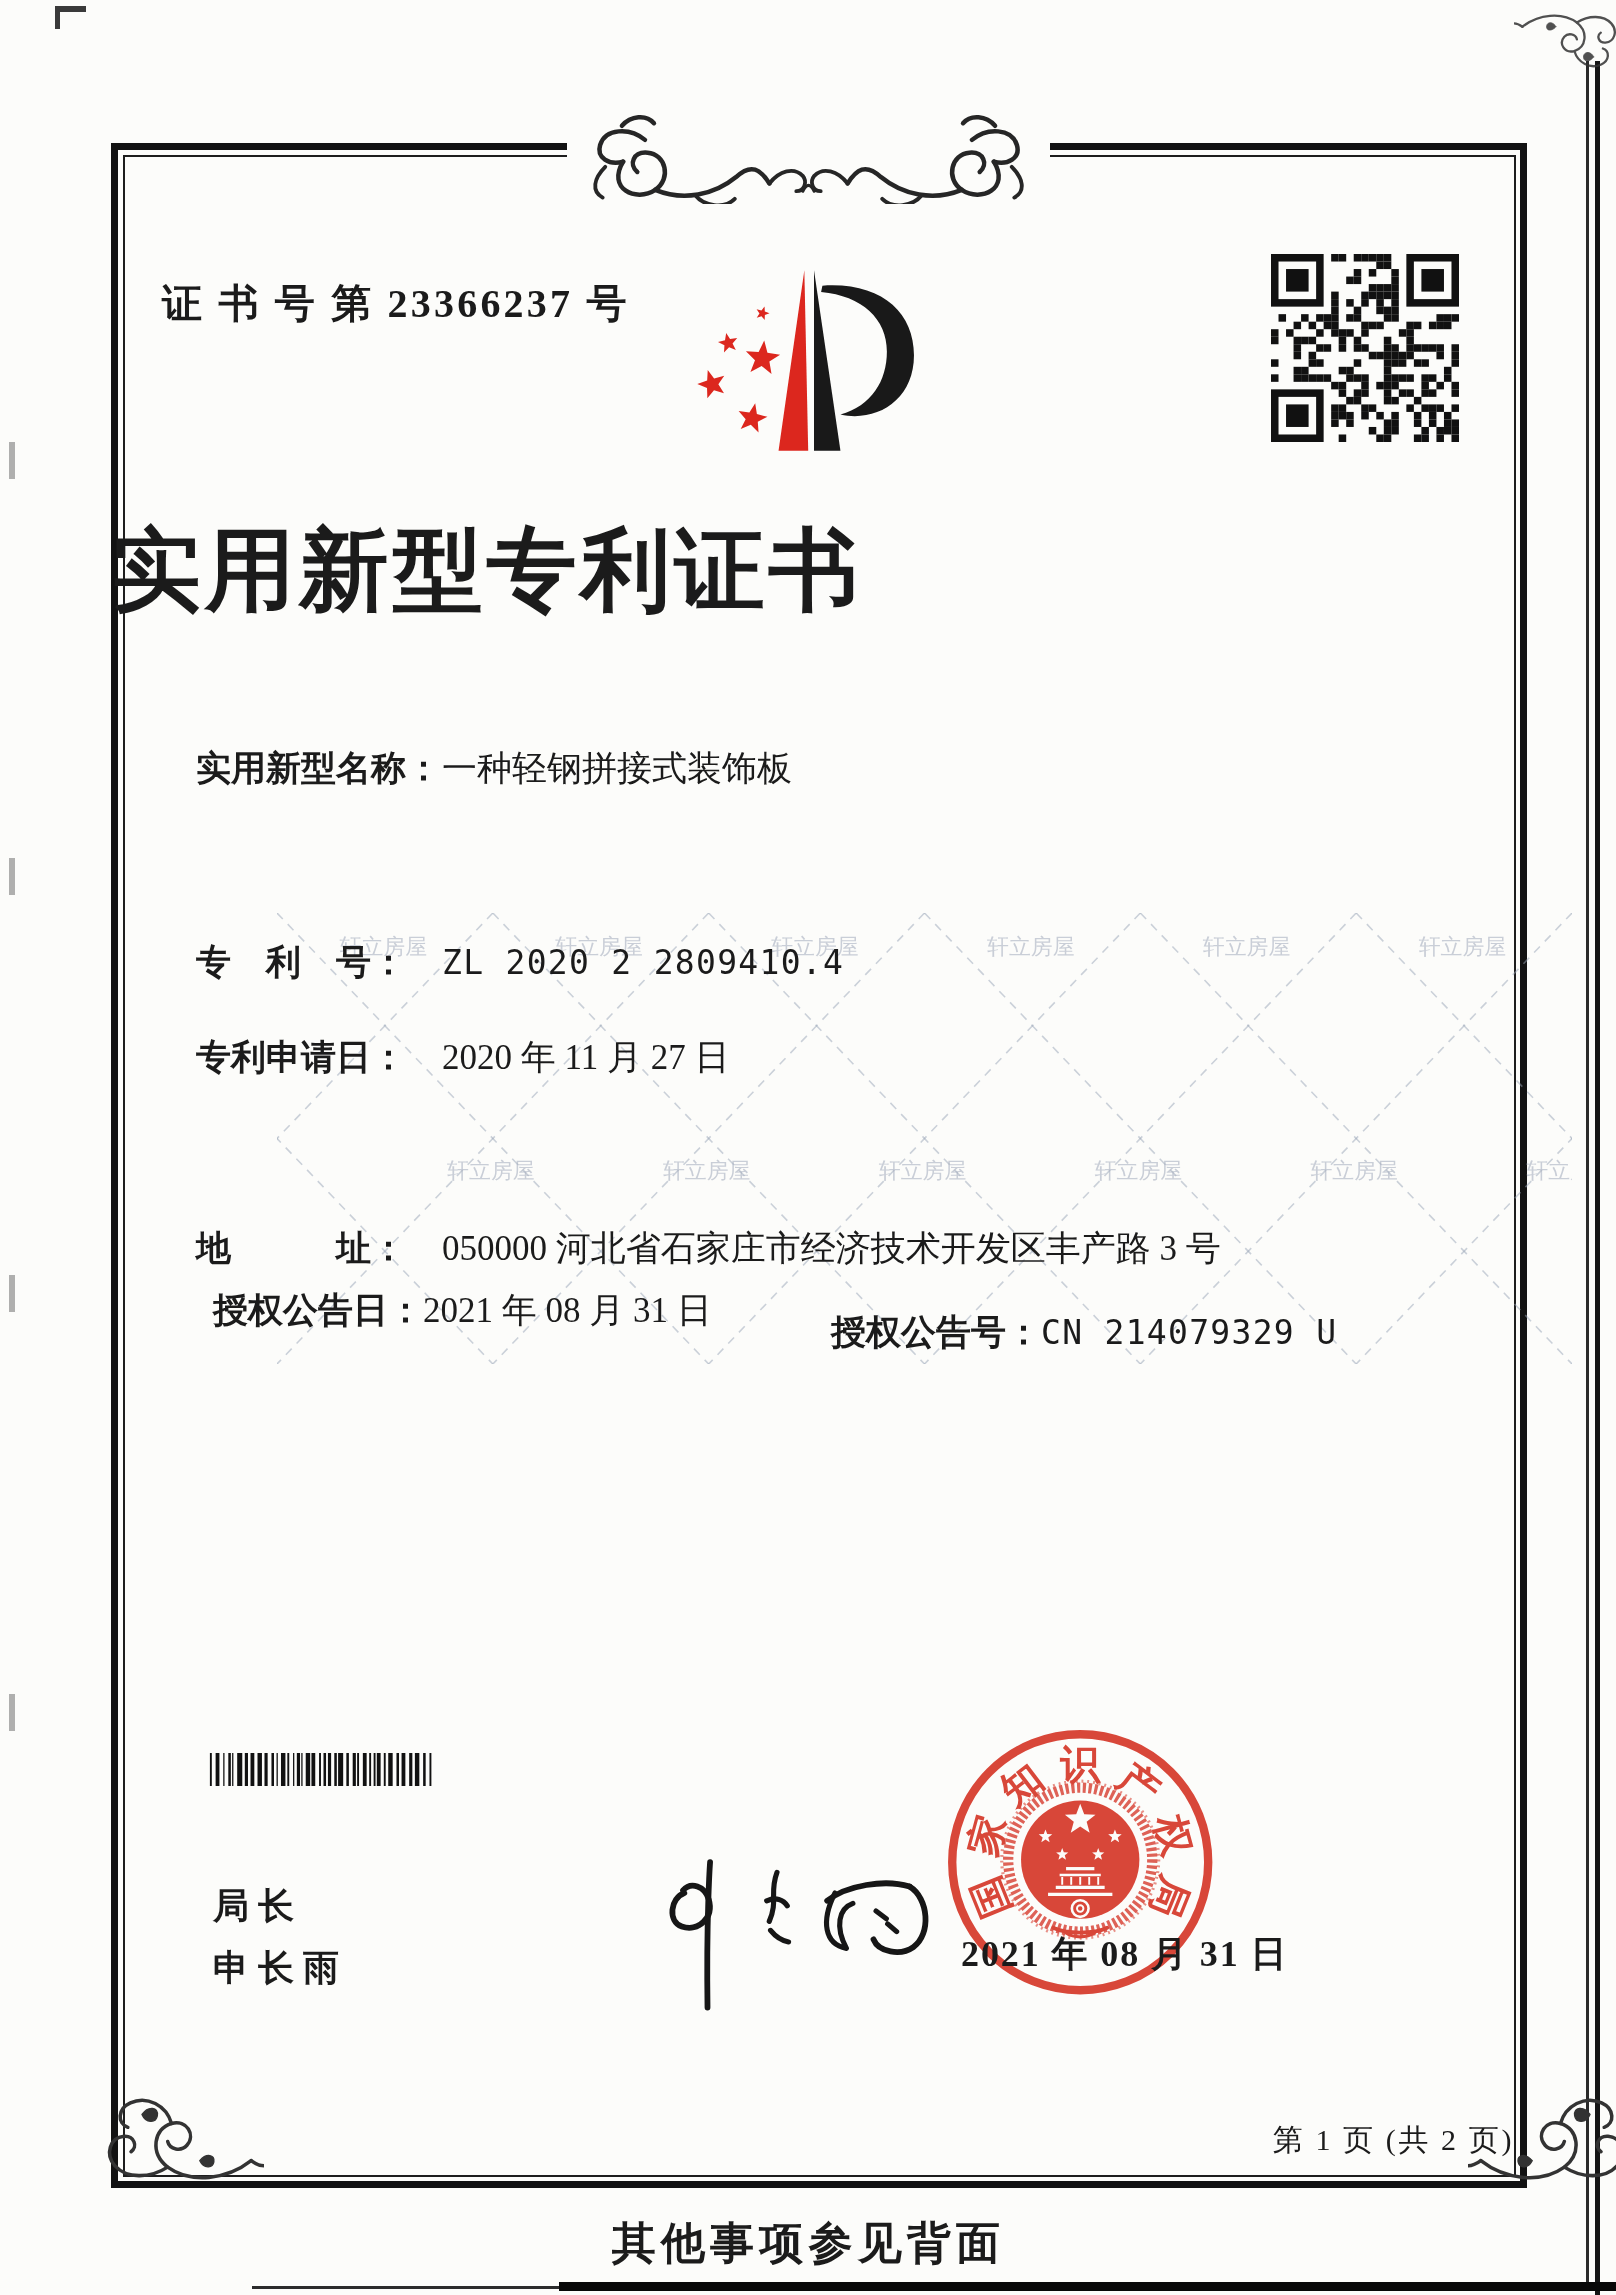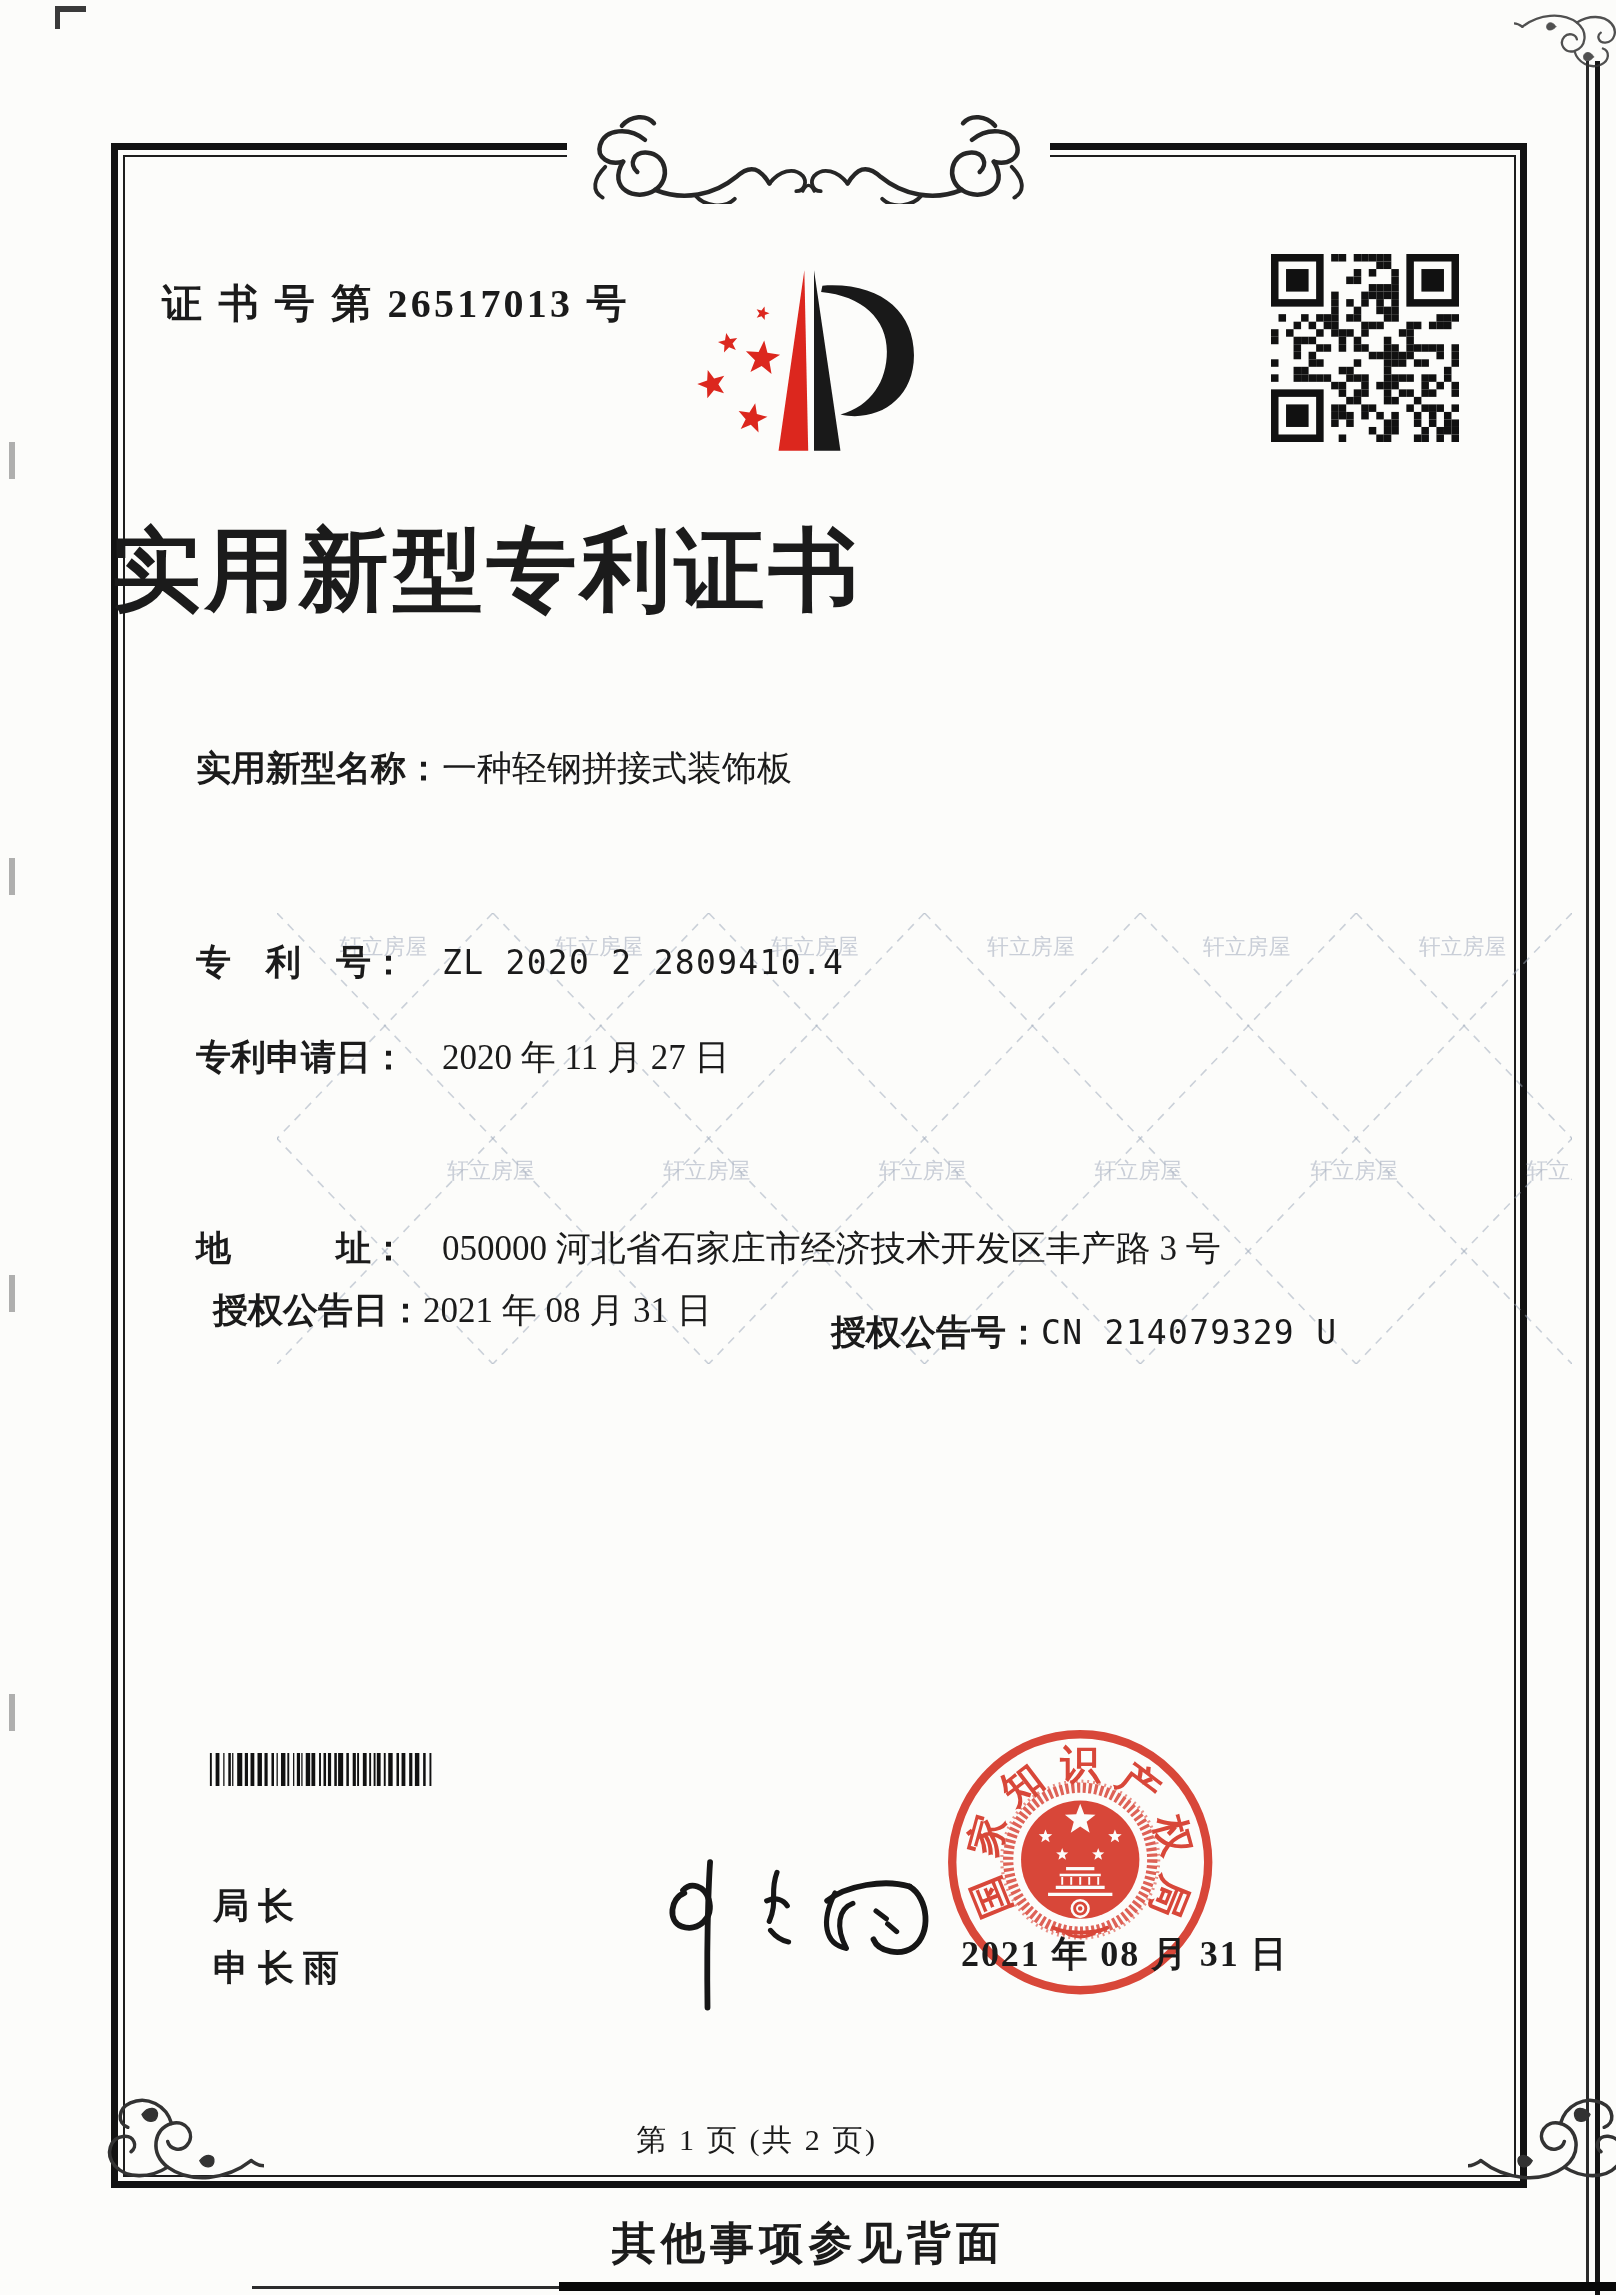--- a/index.html
+++ b/index.html
@@ -23,21 +23,21 @@
   .grant-right{left:831px;top:1287px;font-size:35px;white-space:nowrap;}
   .glabel{font-weight:600;}
   
   .paras{left:209px;top:1358px;width:1231px;font-size:30px;line-height:46px;
          text-align:justify;font-weight:500;color:#151515;}
   .paras p{margin:0 0 7.7px 0;text-indent:2em;}
   
   .sig-title{left:213px;top:1882px;font-size:36px;letter-spacing:9px;font-weight:600;}
   .sig-name{left:213px;top:1944px;font-size:36px;letter-spacing:9px;font-weight:600;}
   
-  .pagefoot{left:0;top:2120px;width:1514px;text-align:center;font-size:30px;letter-spacing:2.6px;}
+  .pagefoot{left:0;top:2120px;width:1514px;text-align:right;font-size:30px;letter-spacing:2.6px;}
   .backnote{left:0;top:2214px;width:1617px;text-align:center;font-size:44px;letter-spacing:5.2px;font-weight:600;}
   .seal-date{left:961px;top:1930px;font-size:36px;letter-spacing:1.9px;font-weight:600;z-index:7;white-space:nowrap;}
   .scan-bar{left:559px;top:2282px;width:1058px;height:9px;background:#080808;}
   .scan-bar2{left:252px;top:2286px;width:307px;height:3.2px;background:#2c2c2c;}
   .edge-mark{width:5.8px;height:37px;background:#6f6f6f;opacity:.55;left:9px;}
   svg{display:block;}
 </style>
 </head>
 <body>
 
@@ -118,21 +118,21 @@
   </svg>
   <div class="abs" style="left:55px;top:6.4px;width:31px;height:5.2px;background:#3a3a3a;"></div>
   <div class="abs" style="left:55px;top:6.4px;width:5.2px;height:23px;background:#3a3a3a;"></div>
   <div class="abs" style="left:1586px;top:61px;width:2.6px;height:2229px;background:#2a2a2a;"></div>
   <div class="abs" style="left:1595px;top:61px;width:5.2px;height:2234px;background:#151515;"></div>
   <div class="abs edge-mark" style="top:442px;"></div>
   <div class="abs edge-mark" style="top:858px;"></div>
   <div class="abs edge-mark" style="top:1275px;"></div>
   <div class="abs edge-mark" style="top:1694px;"></div>
 
-  <div class="abs cert-no">证 书 号 第 26517013 号</div>
+  <div class="abs cert-no">证 书 号 第 23366237 号</div>
 
   <svg class="abs" id="logo-svg" style="left:696px;top:252px;z-index:3;" width="227" height="204" viewBox="0 0 352 316">
     <polygon points="168,28 174,308 128,308" fill="#dc271e"></polygon>
     <polygon points="183,28 224,308 183,308" fill="#191919"></polygon>
     <path d="M196,52 C286,46 338,92 338,160 C338,230 280,264 224,252
              C272,238 296,200 296,154 C296,104 258,68 194,62 Z" fill="#191919"></path>
     <g id="logo-stars">
         <path d="M106.3,84.5L106.7,92.2L114.0,94.8L106.8,97.7L106.5,105.4L101.6,99.4L94.2,101.6L98.4,95.1L94.0,88.7L101.5,90.6Z" fill="#dc271e"></path>
         <path d="M46.8,125.3L52.8,134.9L63.9,133.1L56.7,141.8L61.8,151.8L51.3,147.6L43.4,155.6L44.1,144.3L34.1,139.2L45.0,136.5Z" fill="#dc271e"></path>
         <path d="M105.8,137.1L110.8,156.2L130.4,159.0L113.8,169.7L117.1,189.2L101.8,176.7L84.4,185.9L91.5,167.5L77.4,153.7L97.1,154.8Z" fill="#dc271e"></path>

